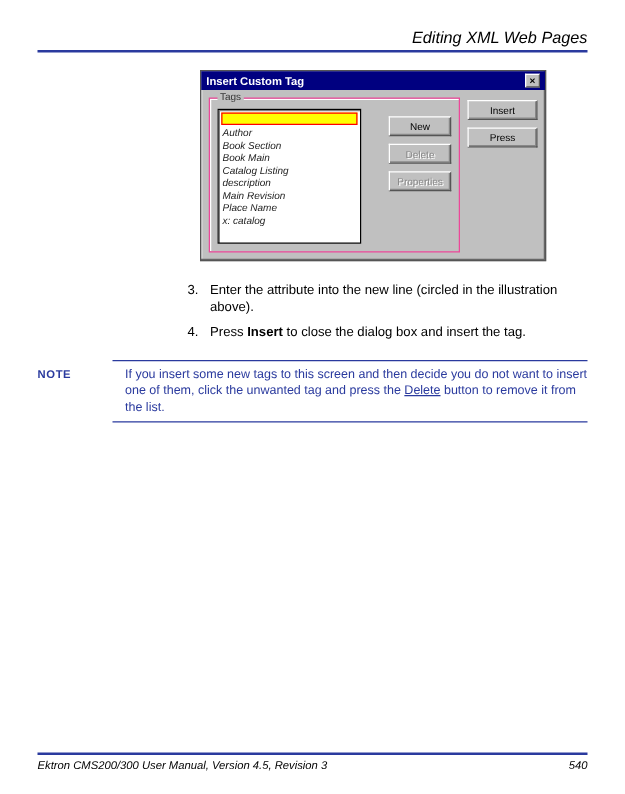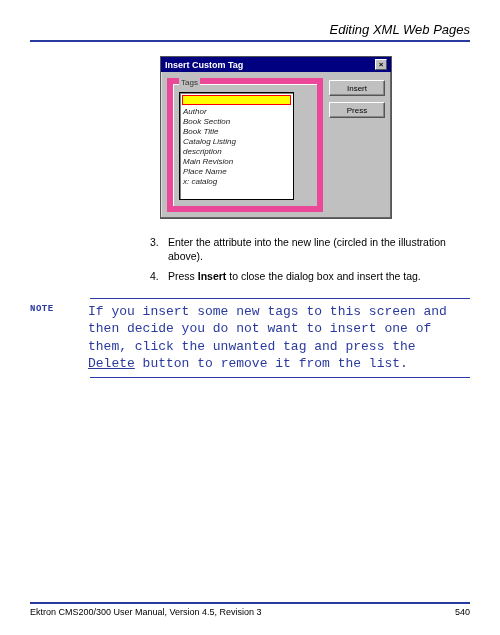--- a/index.html
+++ b/index.html
@@ -23,21 +23,21 @@
     background: #2a3a9e;
     margin-bottom: 14px;
   }
 
   
   .dialog-wrap {
     margin-left: 130px;
     margin-bottom: 16px;
   }
   .dialog {
-    width: 232px;
+    width: 277px;
     background: #c0c0c0;
     border: 1px solid #555;
     box-shadow: inset -1px -1px 0 #666, inset 1px 1px 0 #dfdfdf;
   }
   .titlebar {
     background: #000080;
     color: #fff;
     font-size: 9px;
     font-weight: bold;
     padding: 2px 4px;
@@ -54,21 +54,21 @@
     color: #000; font-weight: bold;
   }
   .dialog-body {
     padding: 6px;
     display: flex;
     gap: 6px;
   }
   .left-col { flex: 1; }
   .right-col-outer { width: 56px; display:flex; flex-direction:column; gap:6px; padding-top:2px;}
   .groupbox {
-    border: 6px solid #ec4899;
+    border: 1px solid #ec4899;
     box-shadow: inset 1px 1px 0 #fff;
     padding: 8px 6px 6px 6px;
     position: relative;
     display: flex;
     gap: 22px;
     justify-content: space-between;
   }
   .groupbox-label {
     position: absolute;
     top: -6px; left: 6px;
@@ -122,48 +122,48 @@
     line-height: 1.35;
     margin-bottom: 14px;
   }
   .instructions li { margin-bottom: 6px; list-style: none; display:flex; }
   .instructions .num { width: 18px; flex-shrink:0; }
   .instructions .txt { flex: 1; }
   .instructions b { font-weight: bold; }
 
   
   .note-rule { height:1px; background:#2a3a9e; margin-left:60px; margin-bottom:4px; margin-top:6px;}
-  .note-row { display:flex; gap:8px;font-family:Liberation Mono, monospace; }
+  .note-row { display:flex; gap:20px; }
   .note-label {
     width: 50px;
     font-size: 9px;
     font-weight: bold;
     color: #2a3a9e;
     font-variant: small-caps;
     letter-spacing: 0.5px;
     padding-top:1px;
   }
   .note-text {
     flex:1;
-    font-size: 13px;
+    font-size: 10px;
     color: #2a3a9e;
     line-height: 1.35;
   }
   .note-text .u { text-decoration: underline; }
   .note-rule-bottom { height:1px; background:#2a3a9e; margin-left:60px; margin-top:4px;}
 
   
   .footer {
     position: absolute;
     left: 30px; right: 30px; bottom: 18px;
   }
   .footer-rule { height:2px; background:#2a3a9e; margin-bottom:3px;}
   .footer-text {
     display:flex; justify-content: space-between;
-    font-size: 9px; color:#000;gap:48px;
+    font-size: 9px; font-style: italic; color:#000;gap:48px;
   }
 </style>
 </head>
 <body>
 
 <div class="header">
   <span>Editing XML Web Pages</span>
 </div>
 <div class="header-rule"></div>
 
@@ -174,26 +174,31 @@
       <span class="close-box">×</span>
     </div>
     <div class="dialog-body">
       <div class="left-col">
         <div class="groupbox">
           <span class="groupbox-label">Tags</span>
           <div class="listbox">
             <div class="list-new"></div>
             <div class="list-item">Author</div>
             <div class="list-item">Book Section</div>
-            <div class="list-item">Book Title</div>
+            <div class="list-item">Book Main</div>
             <div class="list-item">Catalog Listing</div>
             <div class="list-item">description</div>
             <div class="list-item">Main Revision</div>
             <div class="list-item">Place Name</div>
             <div class="list-item">x: catalog</div>
+          </div>
+          <div class="inner-btns">
+            <div class="btn">New</div>
+            <div class="btn disabled">Delete</div>
+            <div class="btn disabled">Properties</div>
           </div>
         </div>
       </div>
       <div class="right-col-outer">
         <div class="btn">Insert</div>
         <div class="btn">Press</div>
       </div>
     </div>
   </div>
 </div>

